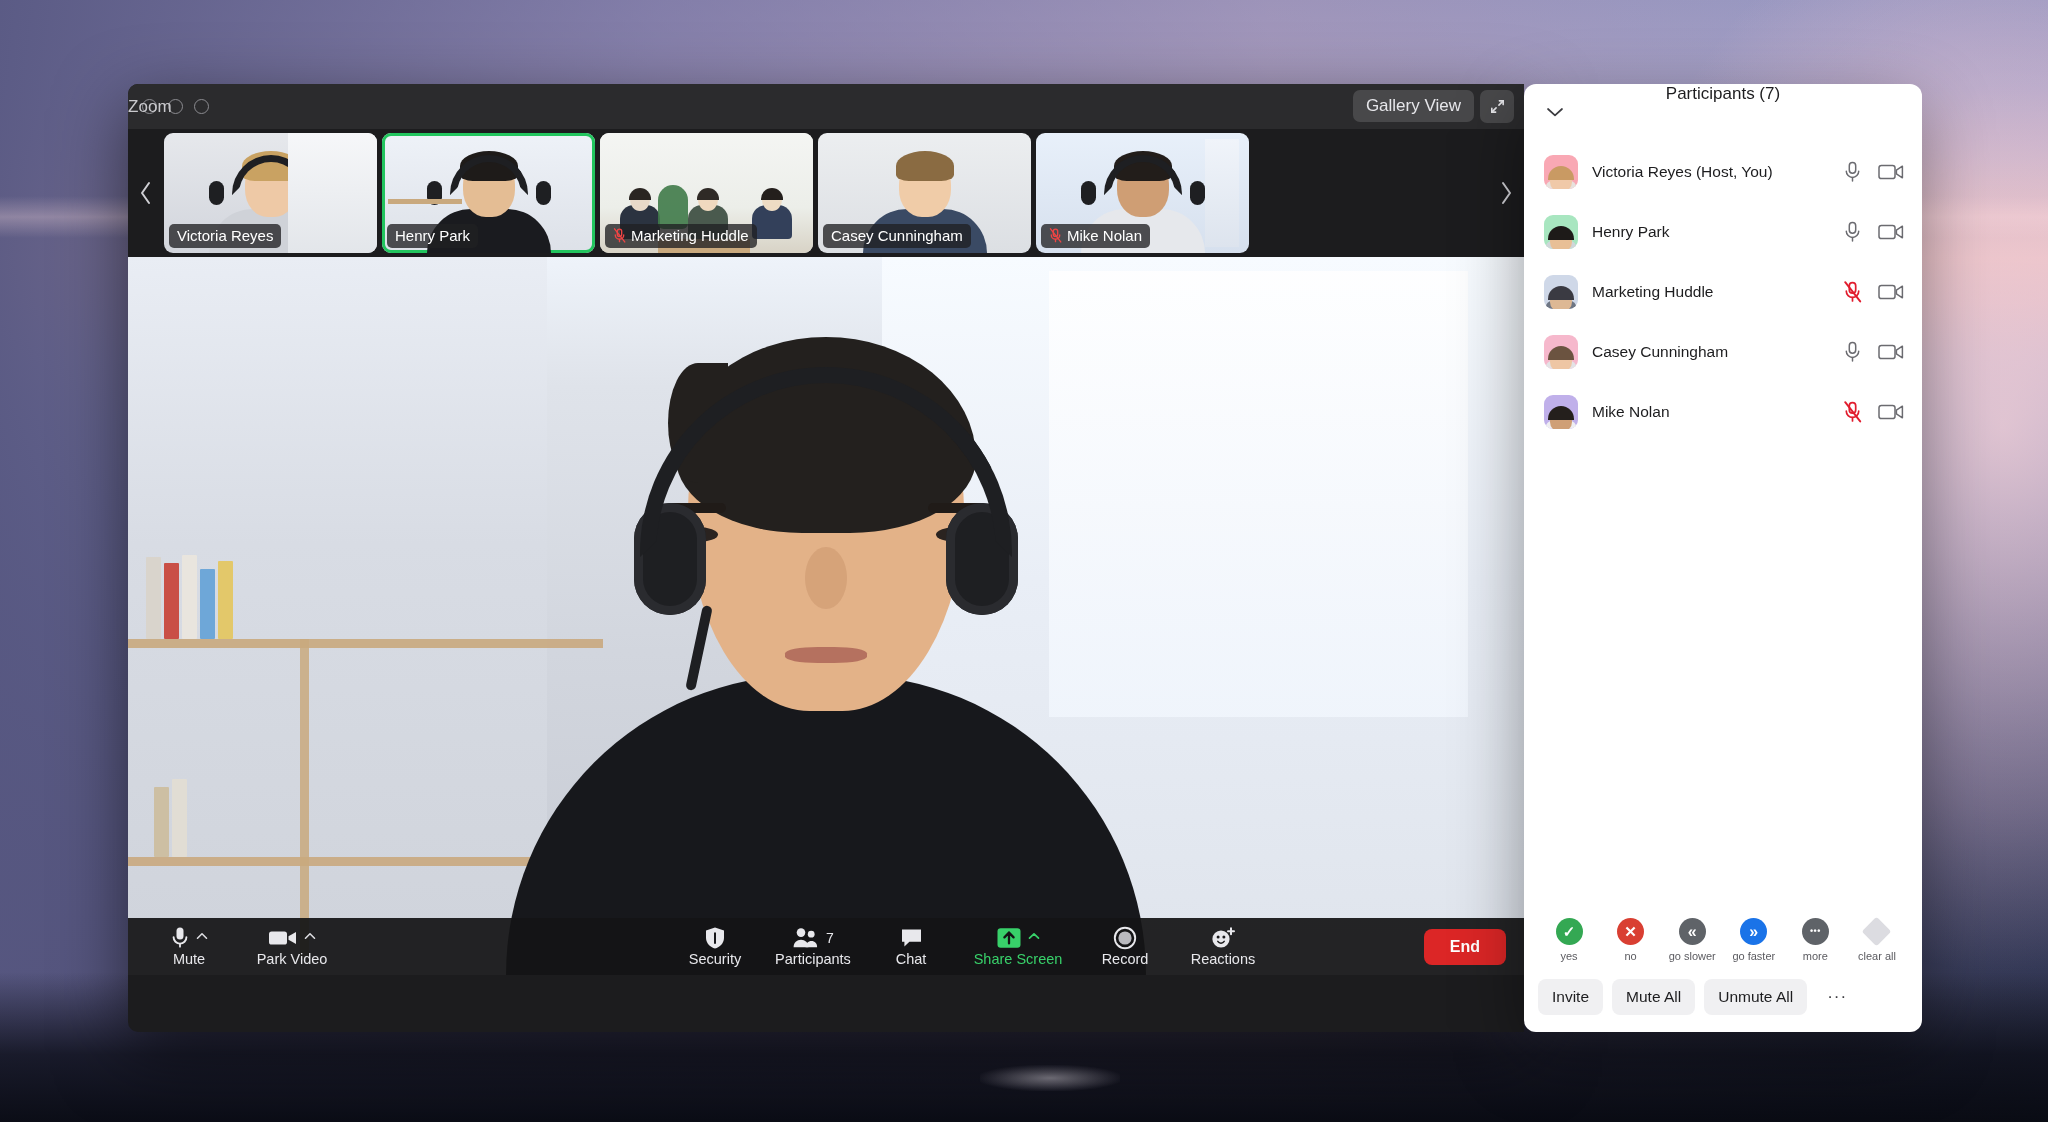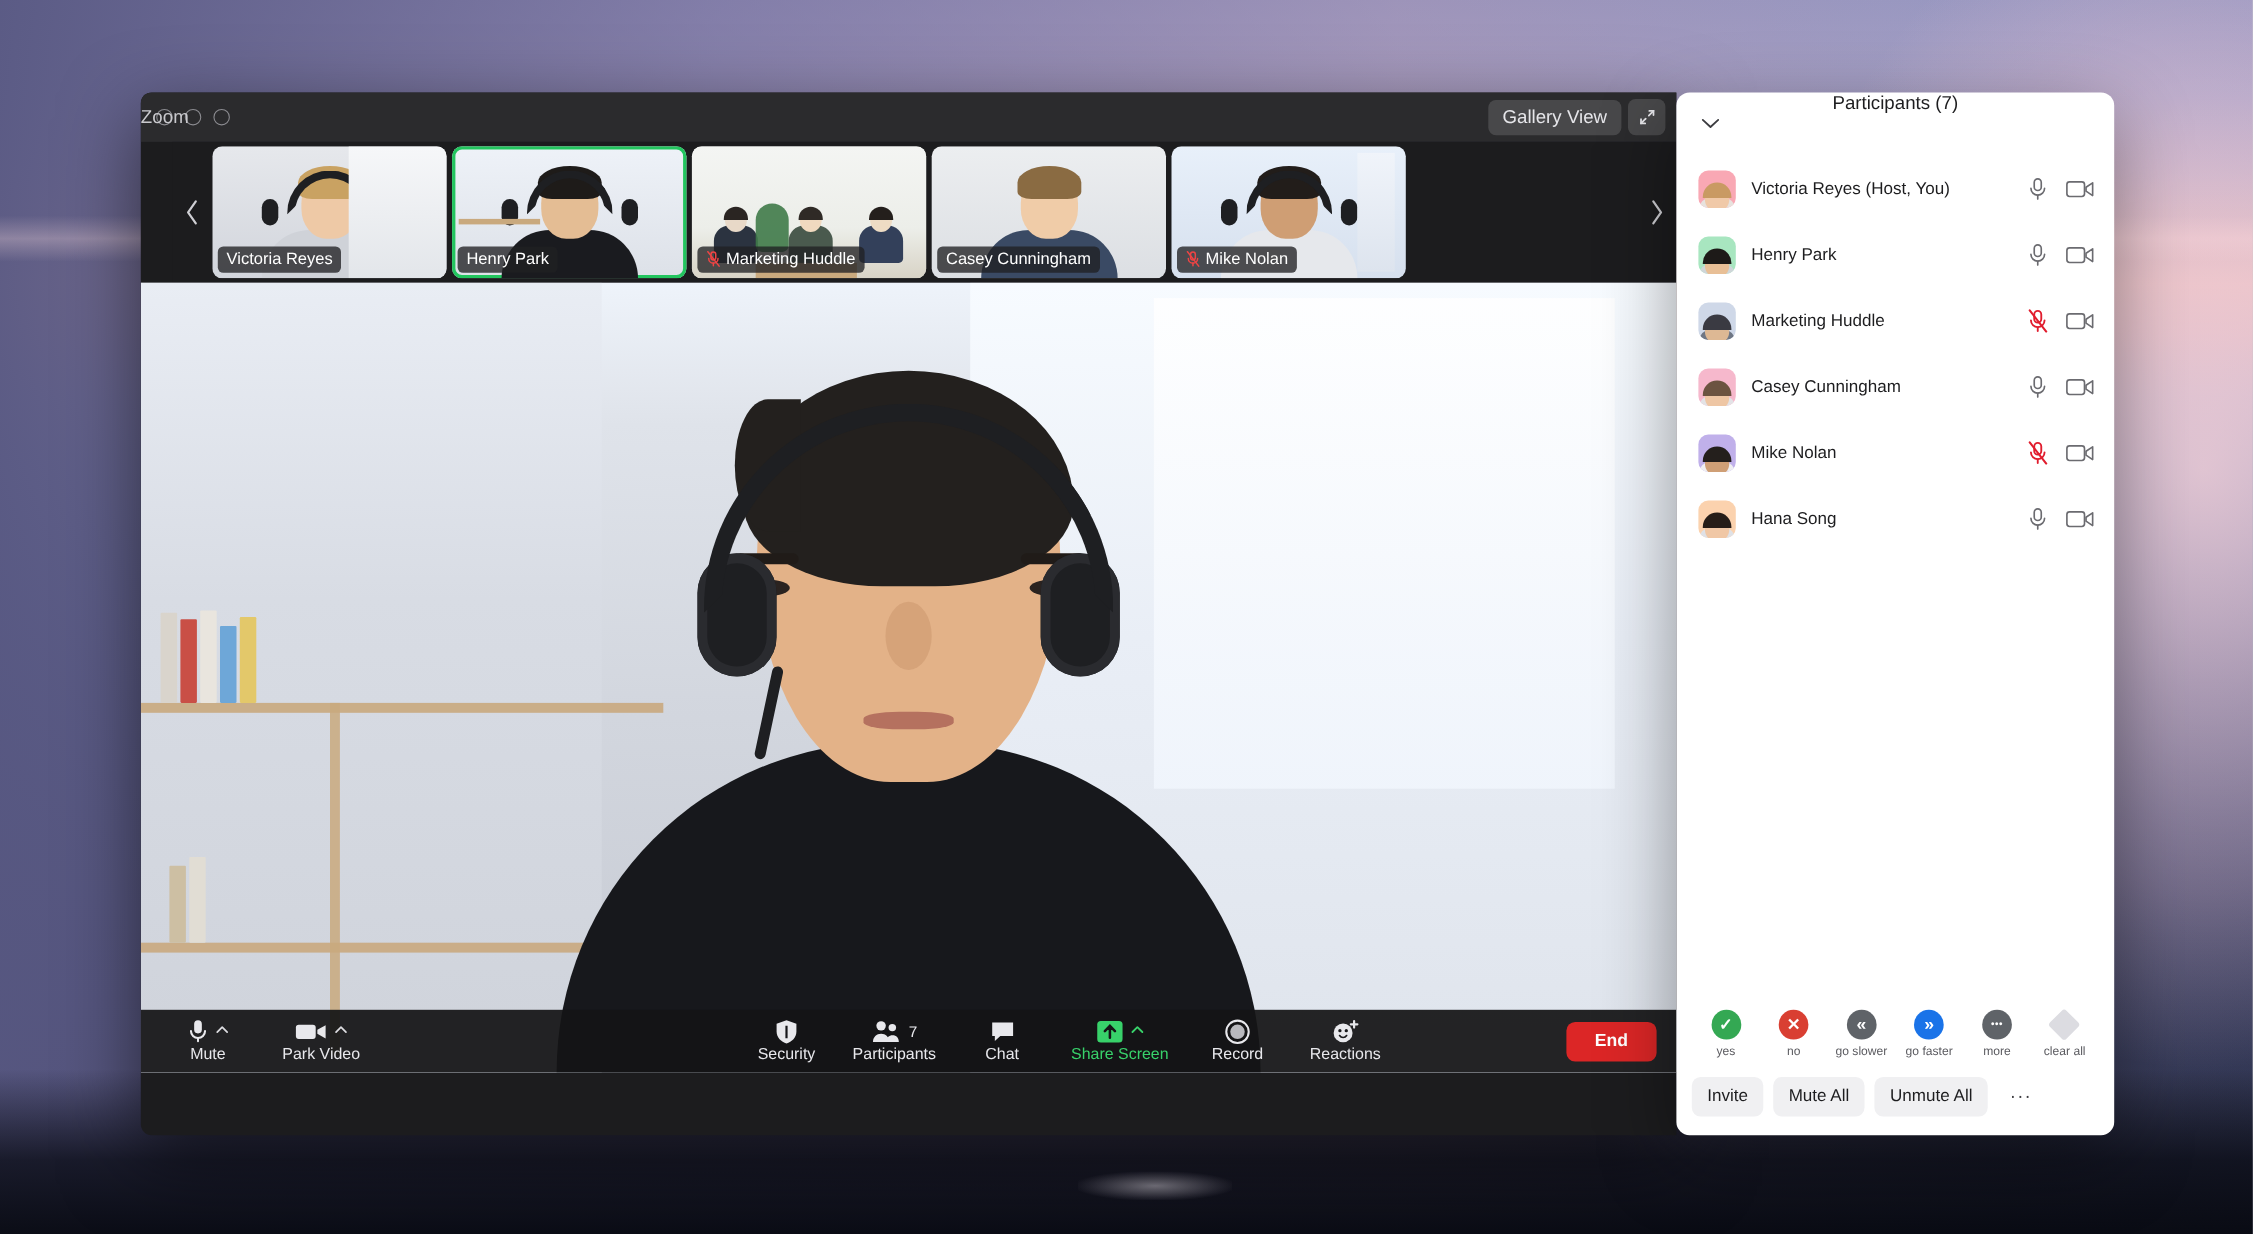--- a/index.html
+++ b/index.html
@@ -80,41 +80,40 @@
   .traffic { display: flex; gap: 11px; margin-left: 14px; }
   .tl {
     width: 15px; height: 15px; border-radius: 50%;
     border: 1.4px solid #8b8b90; background: transparent;
   }
   #win-title {
     position: absolute; left: 0; right: 0; text-align: left;
     font-size: 17px; color: #c9c9cd; letter-spacing: .1px;
   }
   #title-right {
-    position: absolute; right: 10px; display: flex; align-items: center; gap: 6px;
+    position: absolute; right: 10px; display: flex; align-items: flex-start; gap: 6px;
   }
   #gallery-view-btn {
     background: rgba(255,255,255,0.14);
     color: #e6e6ea; font-size: 17px;
     padding: 6px 13px; border-radius: 7px; white-space: nowrap;
   }
   #fullscreen-btn {
     background: rgba(255,255,255,0.14);
     width: 34px; height: 33px; border-radius: 7px;
     display: flex; align-items: center; justify-content: center;
   }
 
   
   #filmstrip {
     position: relative;
     height: 128px;
     background: #1c1c1e;
     display: flex; align-items: center;
     padding: 0 36px;
-    margin-left: 29px;
   }
   .strip-arrow {
     position: absolute; top: 0; bottom: 0; width: 36px;
     display: flex; align-items: center; justify-content: center;
     color: #cfcfd4; font-size: 26px; font-weight: 300;
   }
   #strip-prev { left: 0; }
   #strip-next { right: 0; }
   #strip-track { display: flex; gap: 5px; flex: 1; overflow: hidden; }
 
@@ -732,44 +731,20 @@
   </svg>
             </span>
       <span style="display:flex;">
               <svg width="26" height="18" viewBox="0 0 26 18" fill="none" stroke="#6b6b70" stroke-width="1.5" stroke-linejoin="round">
     <rect x="1" y="2.4" width="16" height="13.2" rx="2.4"></rect>
     <path d="M18.4 7.2 L24.4 3.2 v11.6 l-6 -4 Z"></path>
   </svg>
             </span>
     </div>
         </div>
-        <div class="prow">
-    <div class="pavatar" style="background:#fbd2ae;">
-      <div class="pav-body" style="background:#dfe1e6;"></div>
-      <div class="pav-face" style="background:#f0c7a5;"></div>
-      <div class="pav-hair" style="background:#261d18;"></div>
-    </div>
-    <div class="pname">Hana Song</div>
-    <div class="prow-icons">
-      <span style="display:flex;">
-              <svg width="19" height="22" viewBox="0 0 19 22" fill="none" stroke="#6b6b70" stroke-width="1.5" stroke-linecap="round">
-    <rect x="6.3" y="1.6" width="6.4" height="10.6" rx="3.2"></rect>
-    <path d="M3.3 10.2 a6.2 6.2 0 0 0 12.4 0"></path>
-    <path d="M9.5 16.6 v3.4"></path>
-
-  </svg>
-            </span>
-      <span style="display:flex;">
-              <svg width="26" height="18" viewBox="0 0 26 18" fill="none" stroke="#6b6b70" stroke-width="1.5" stroke-linejoin="round">
-    <rect x="1" y="2.4" width="16" height="13.2" rx="2.4"></rect>
-    <path d="M18.4 7.2 L24.4 3.2 v11.6 l-6 -4 Z"></path>
-  </svg>
-            </span>
-    </div>
-        </div>
       </div>
 
     <div id="reactions-row">
         <div class="reaction">
           <div class="rbubble" style="background:#34a853;font-size:15px;font-weight:700;letter-spacing:0">✓</div>
           <div class="rlabel">yes</div>
         </div>
         <div class="reaction">
           <div class="rbubble" style="background:#d93f32;font-size:15px;font-weight:700;letter-spacing:0">✕</div>
           <div class="rlabel">no</div>

